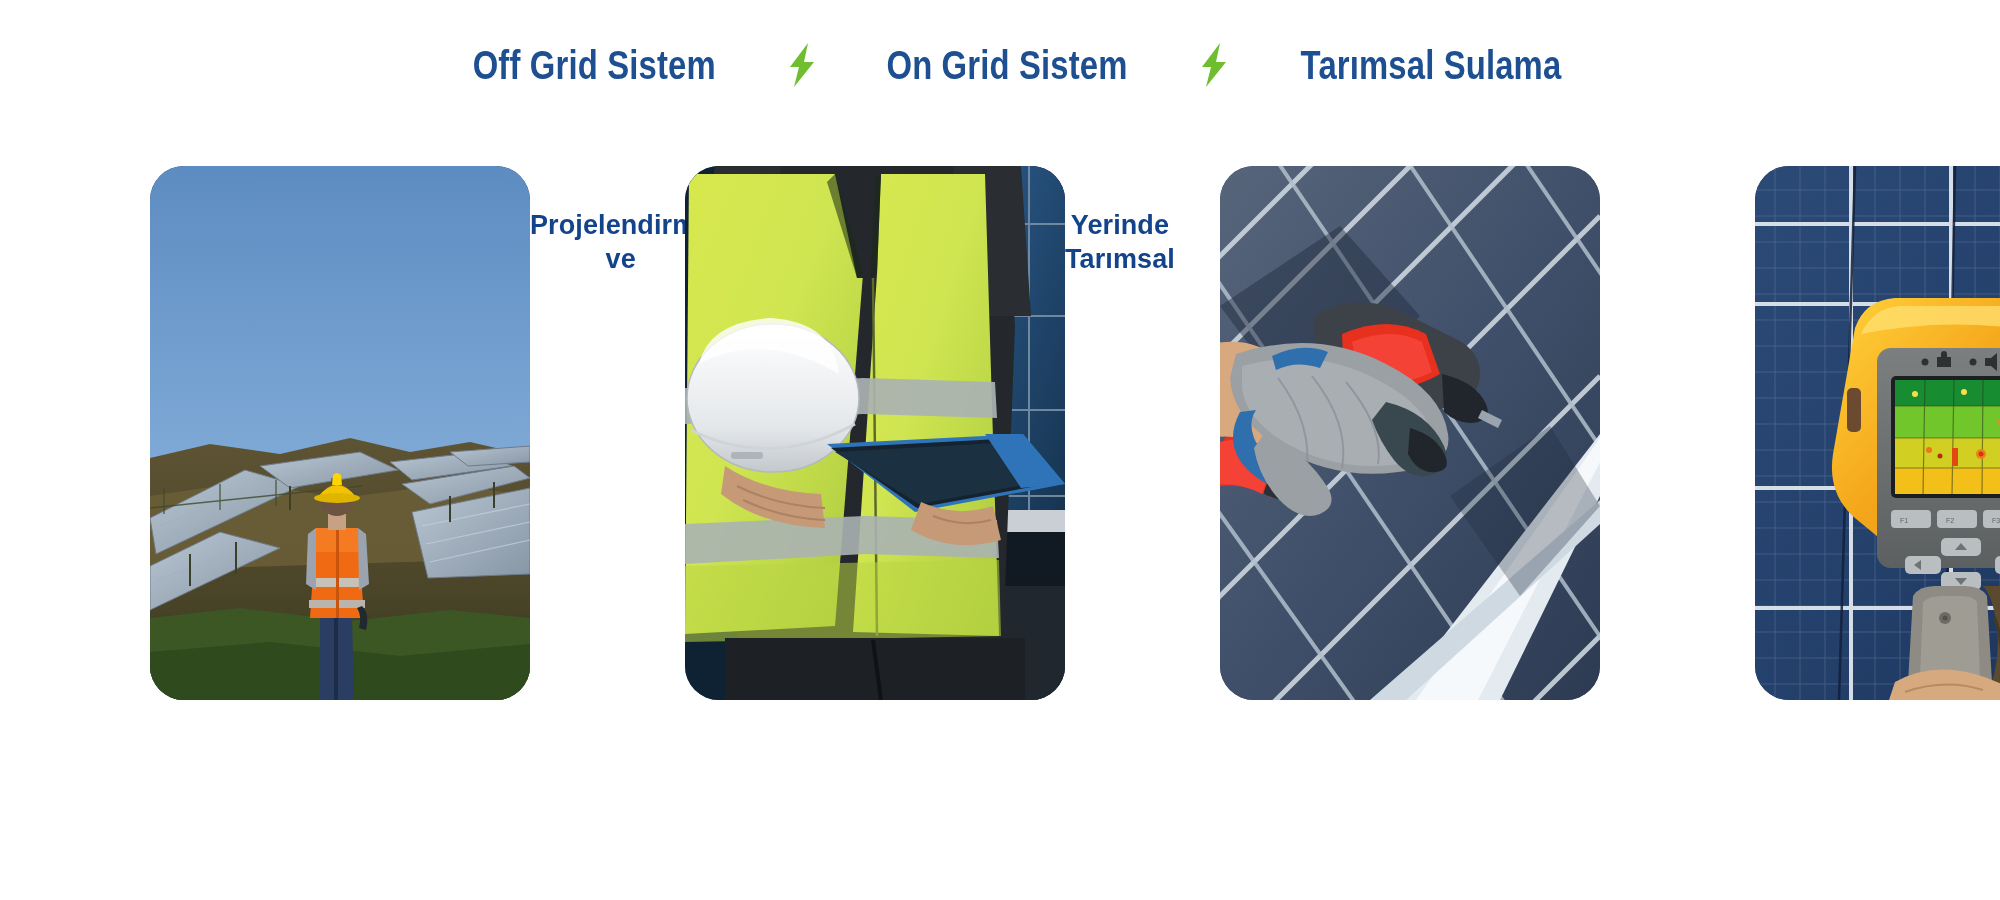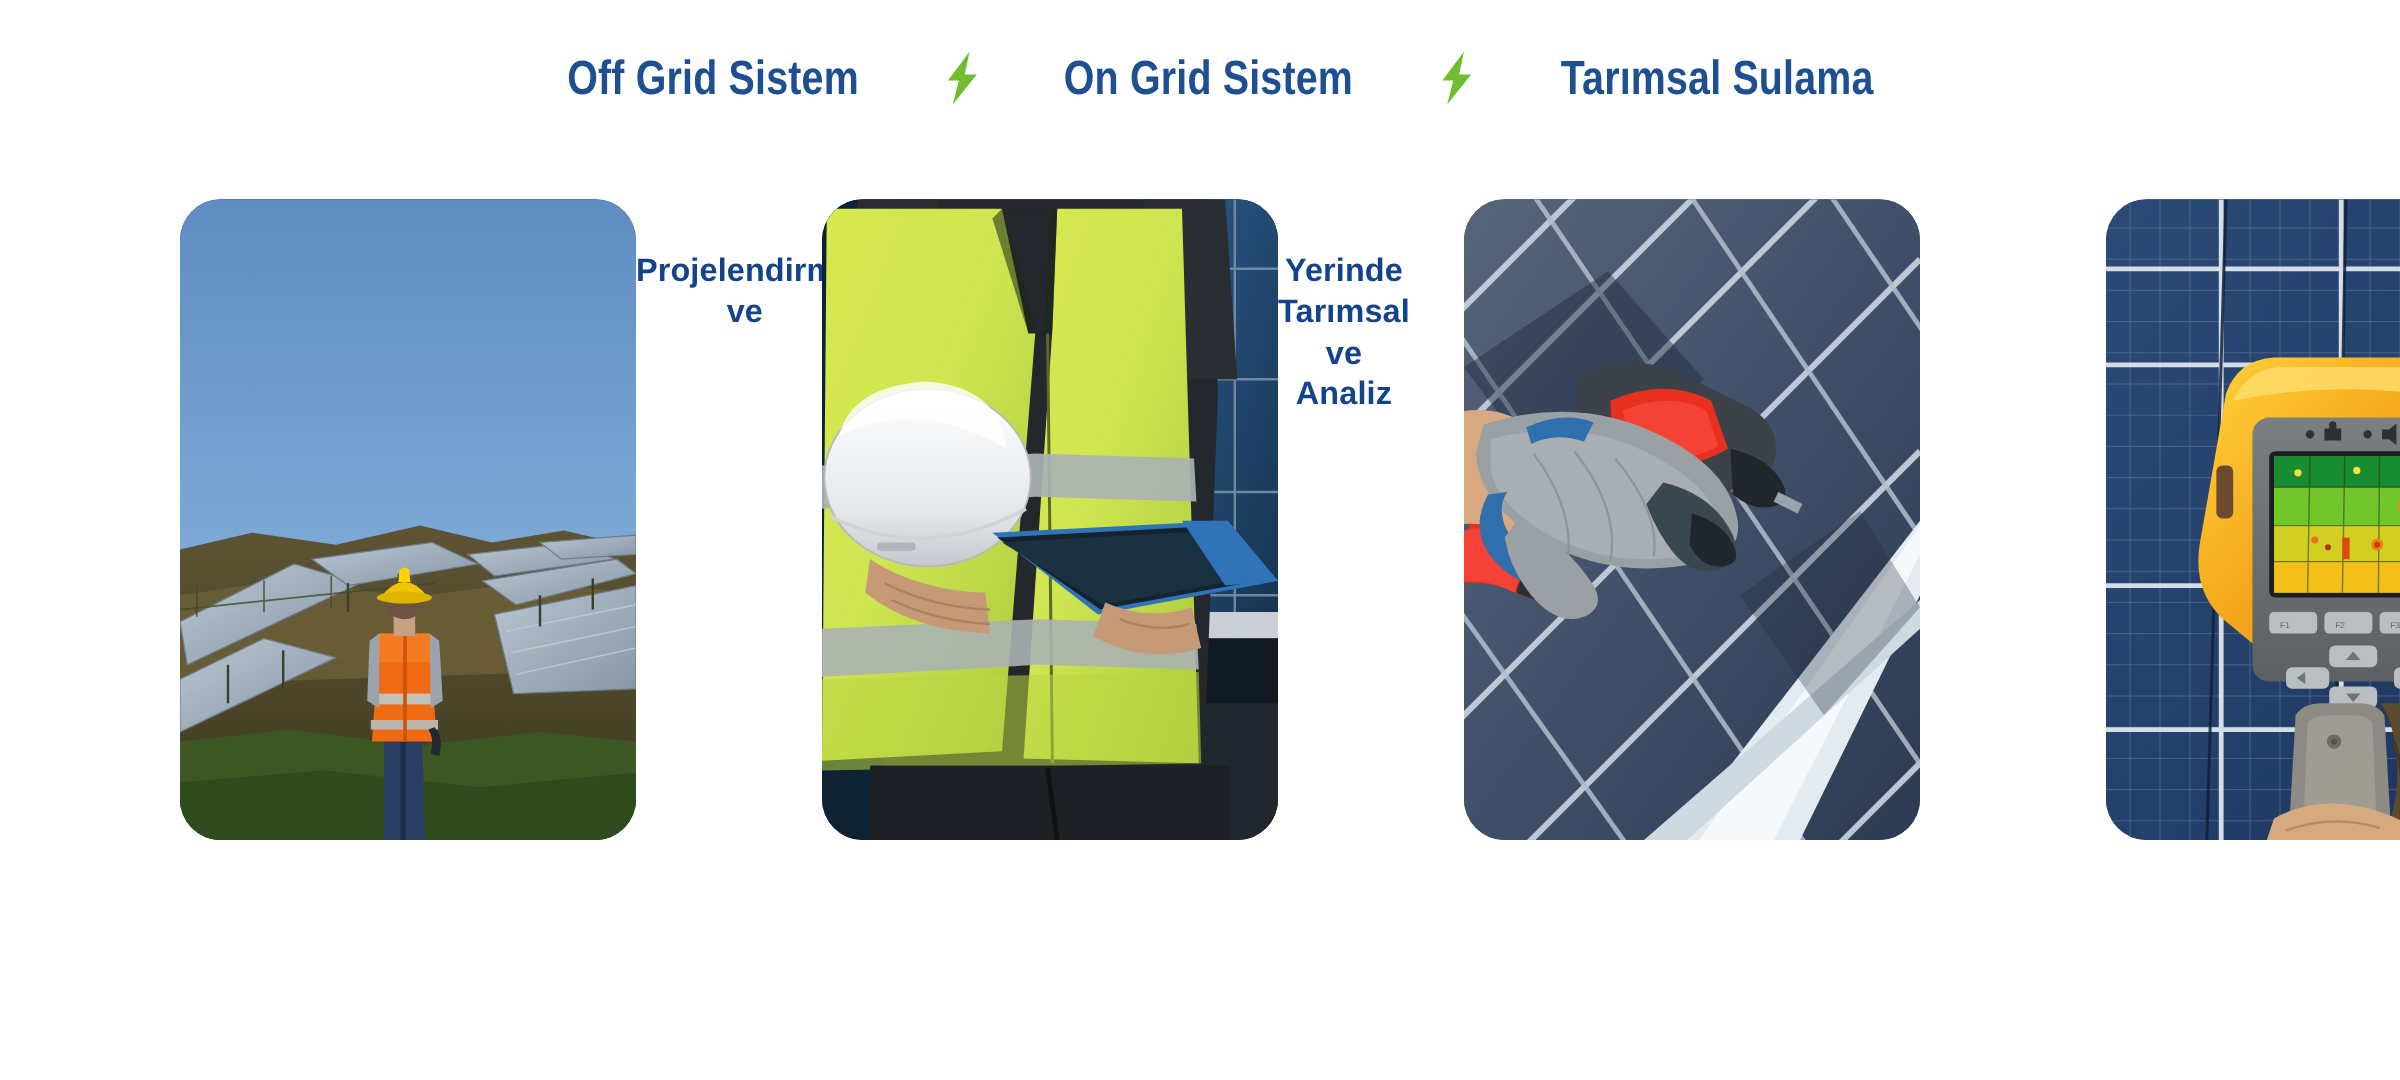--- a/index.html
+++ b/index.html
@@ -271,21 +271,20 @@
           <path d="M236 336 q36 16 72 4 l8 34 q-48 14 -90 -10 z" fill="#c79a77"></path>
           <path d="M248 350 q30 12 58 4" stroke="#ab8264" stroke-width="2" fill="none"></path>
         </g>
 
         <rect x="40" y="472" width="300" height="62" fill="#1d2024"></rect>
         <path d="M188 474 L196 534" stroke="#101315" stroke-width="4"></path>
       </svg>
     </div>
     <div class="caption">
       <span>Yerinde Tarımsal</span>
-      <span>ve Analiz</span>
     </div>
   </div>
 
   <div class="card">
     <div class="thumb">
       <svg viewBox="0 0 380 534" preserveAspectRatio="none">
         <defs>
           <linearGradient id="pan3" x1="0" y1="0" x2="1" y2="1">
             <stop offset="0" stop-color="#56657a"></stop>
             <stop offset="50%" stop-color="#41506a"></stop>

